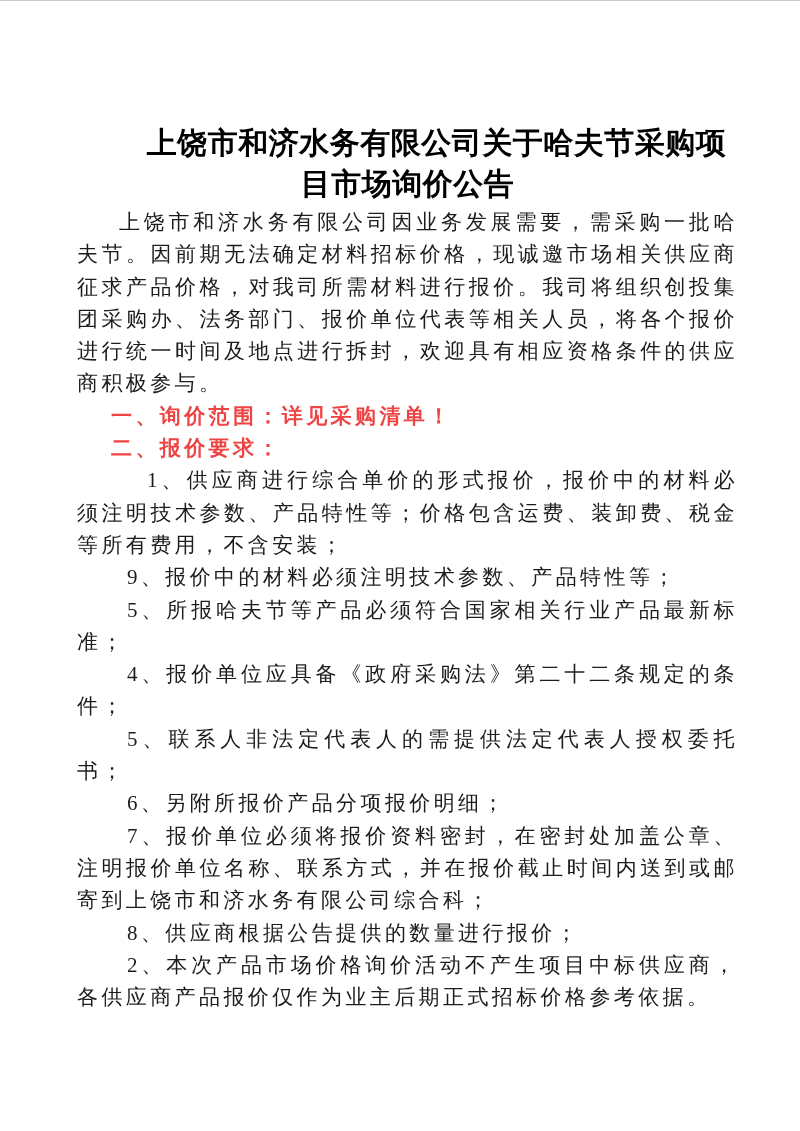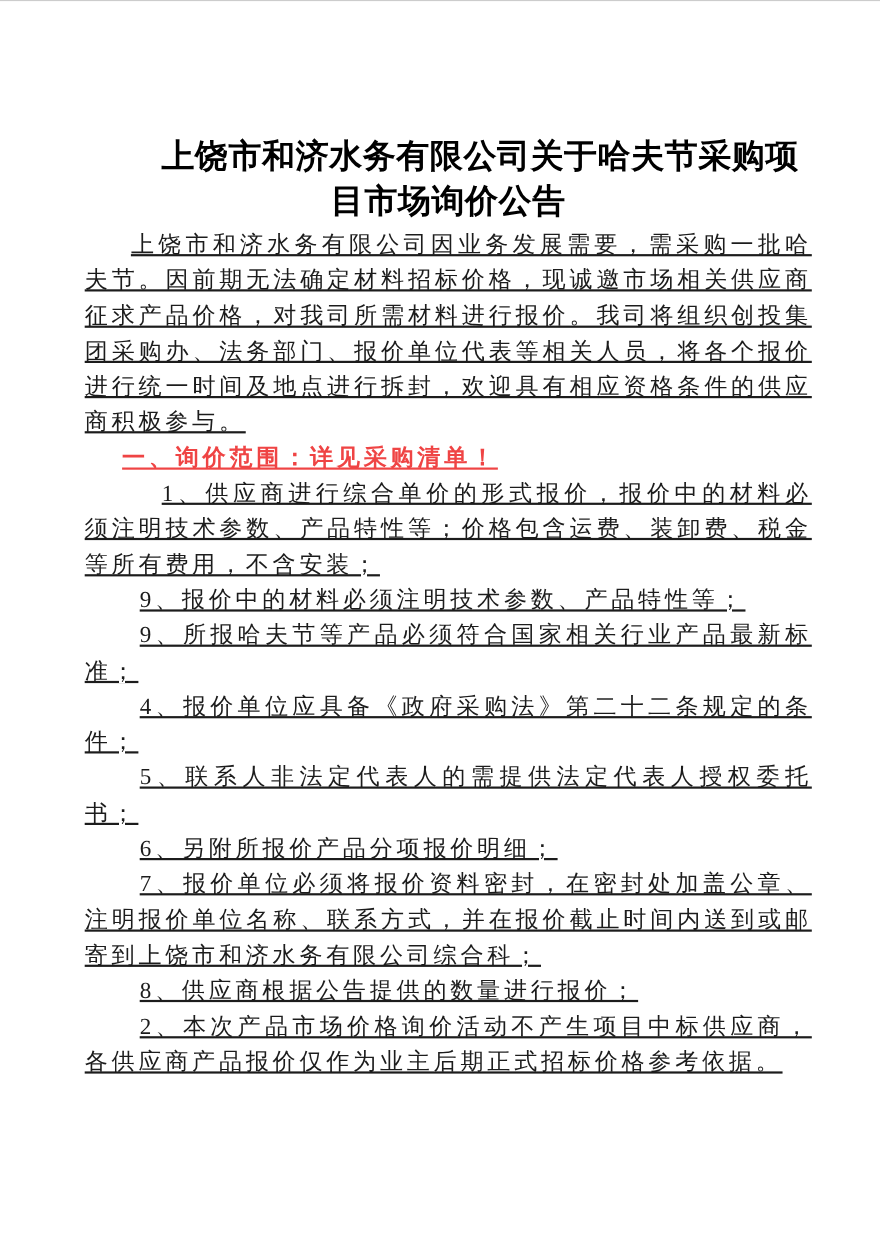--- a/index.html
+++ b/index.html
@@ -42,21 +42,20 @@
     
     padding-left: 58px;
   }
   .body-text p {
     margin: 0;
     font-size: 21px;
     line-height: 32.3px;
     letter-spacing: 3.4px;
     text-align: justify;
     text-justify: inter-ideograph;
-    text-decoration: underline;
   }
   .p-intro   { text-indent: 42px; }
   .p-heading { text-indent: 34px; font-weight: 700; color: #ef4444; }
   .p-item    { text-indent: 50px; }
   .p-item.first { text-indent: 70px; }
 </style>
 </head>
 <body>
 
 <div class="page">
@@ -68,26 +67,27 @@
       <span class="title-line indent">上饶市和济水务有限公司关于哈夫节采购项</span>
       <span class="title-line">目市场询价公告</span>
     </h1>
 
     <div class="body-text">
 
       <p class="p-intro">上饶市和济水务有限公司因业务发展需要，需采购一批哈夫节。因前期无法确定材料招标价格，现诚邀市场相关供应商征求产品价格，对我司所需材料进行报价。我司将组织创投集团采购办、法务部门、报价单位代表等相关人员，将各个报价进行统一时间及地点进行拆封，欢迎具有相应资格条件的供应商积极参与。</p>
 
       <p class="p-heading">一、询价范围：详见采购清单！</p>
 
+      <p class="p-heading">二、报价要求：</p>
 
       <p class="p-item first">1、供应商进行综合单价的形式报价，报价中的材料必须注明技术参数、产品特性等；价格包含运费、装卸费、税金等所有费用，不含安装；</p>
 
       <p class="p-item">9、报价中的材料必须注明技术参数、产品特性等；</p>
 
-      <p class="p-item">9、所报哈夫节等产品必须符合国家相关行业产品最新标准；</p>
+      <p class="p-item">5、所报哈夫节等产品必须符合国家相关行业产品最新标准；</p>
 
       <p class="p-item">4、报价单位应具备《政府采购法》第二十二条规定的条件；</p>
 
       <p class="p-item">5、联系人非法定代表人的需提供法定代表人授权委托书；</p>
 
       <p class="p-item">6、另附所报价产品分项报价明细；</p>
 
       <p class="p-item">7、报价单位必须将报价资料密封，在密封处加盖公章、注明报价单位名称、联系方式，并在报价截止时间内送到或邮寄到上饶市和济水务有限公司综合科；</p>
 
       <p class="p-item">8、供应商根据公告提供的数量进行报价；</p>

